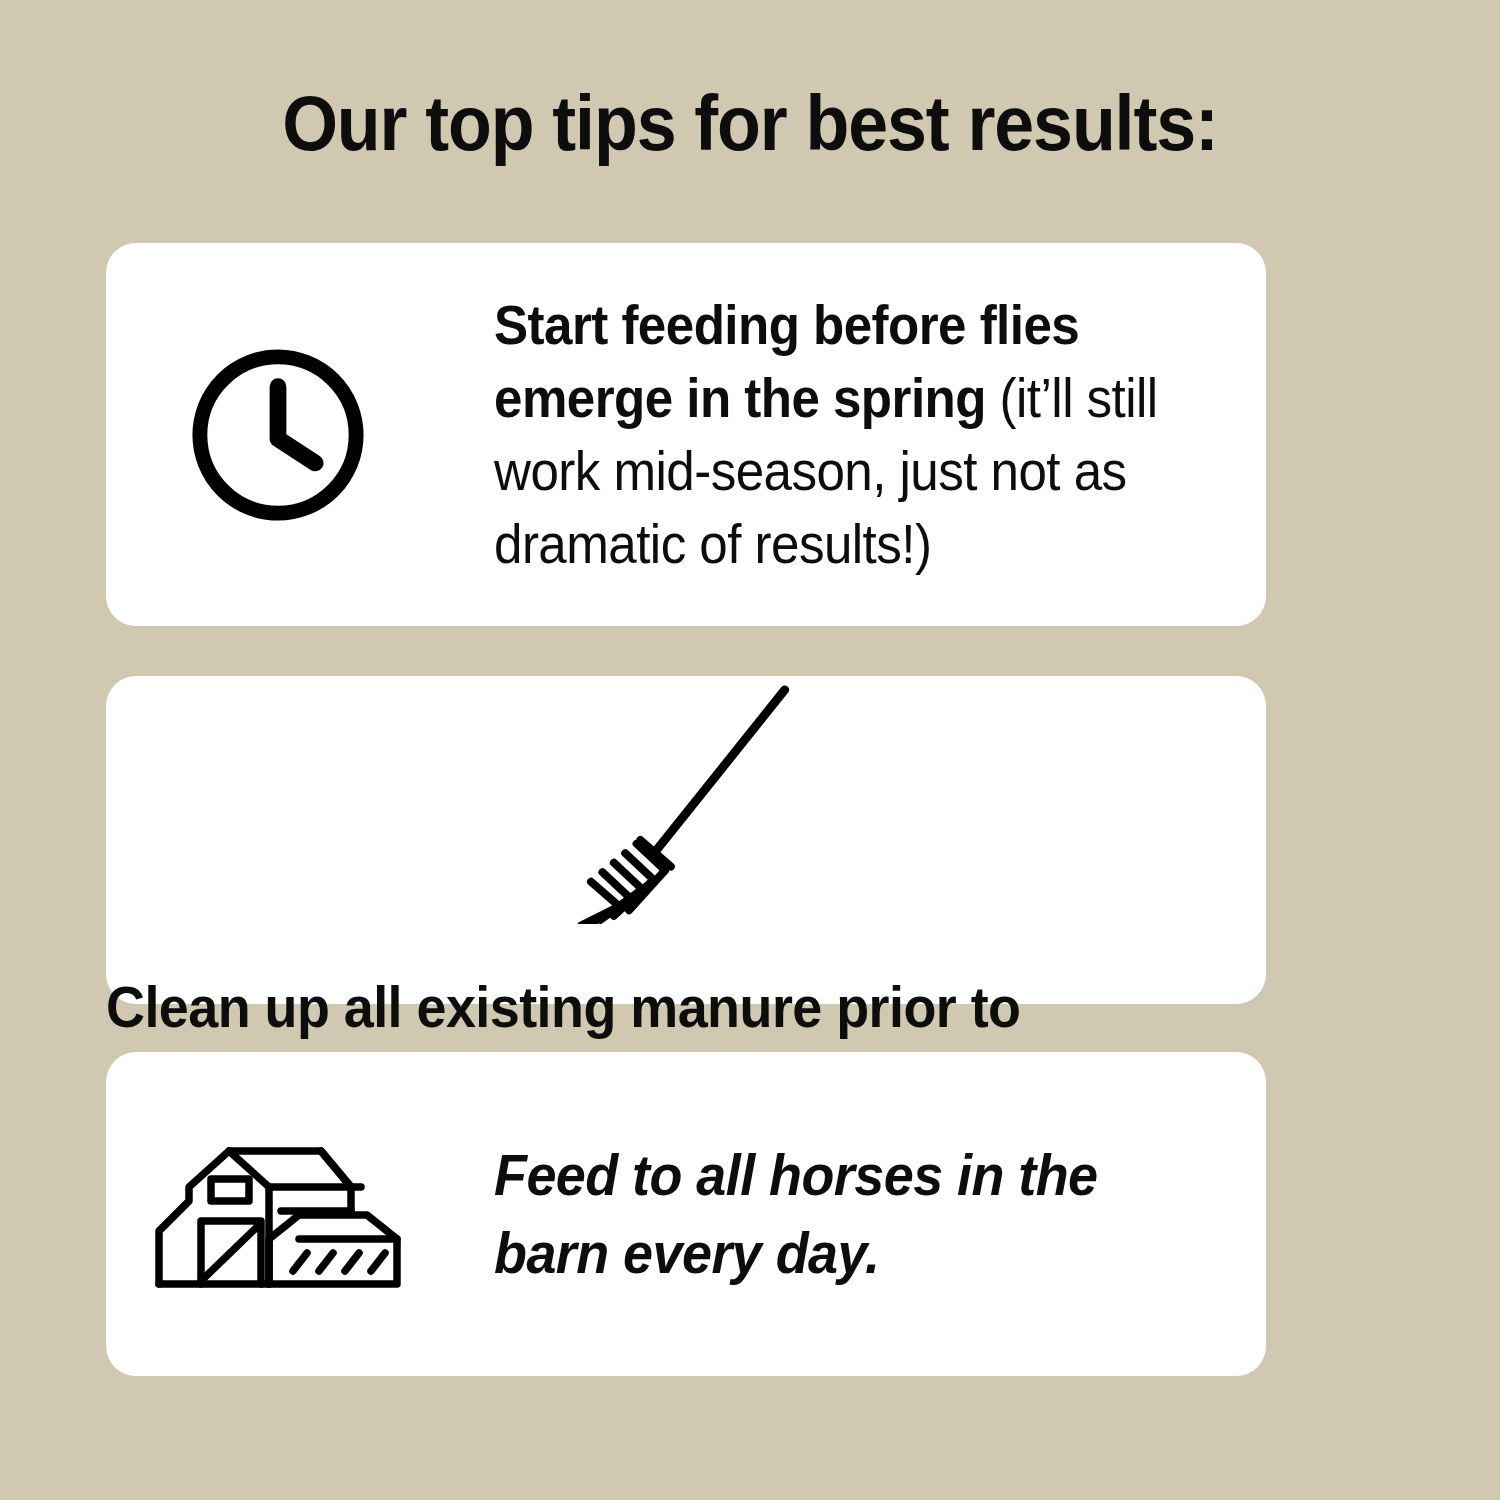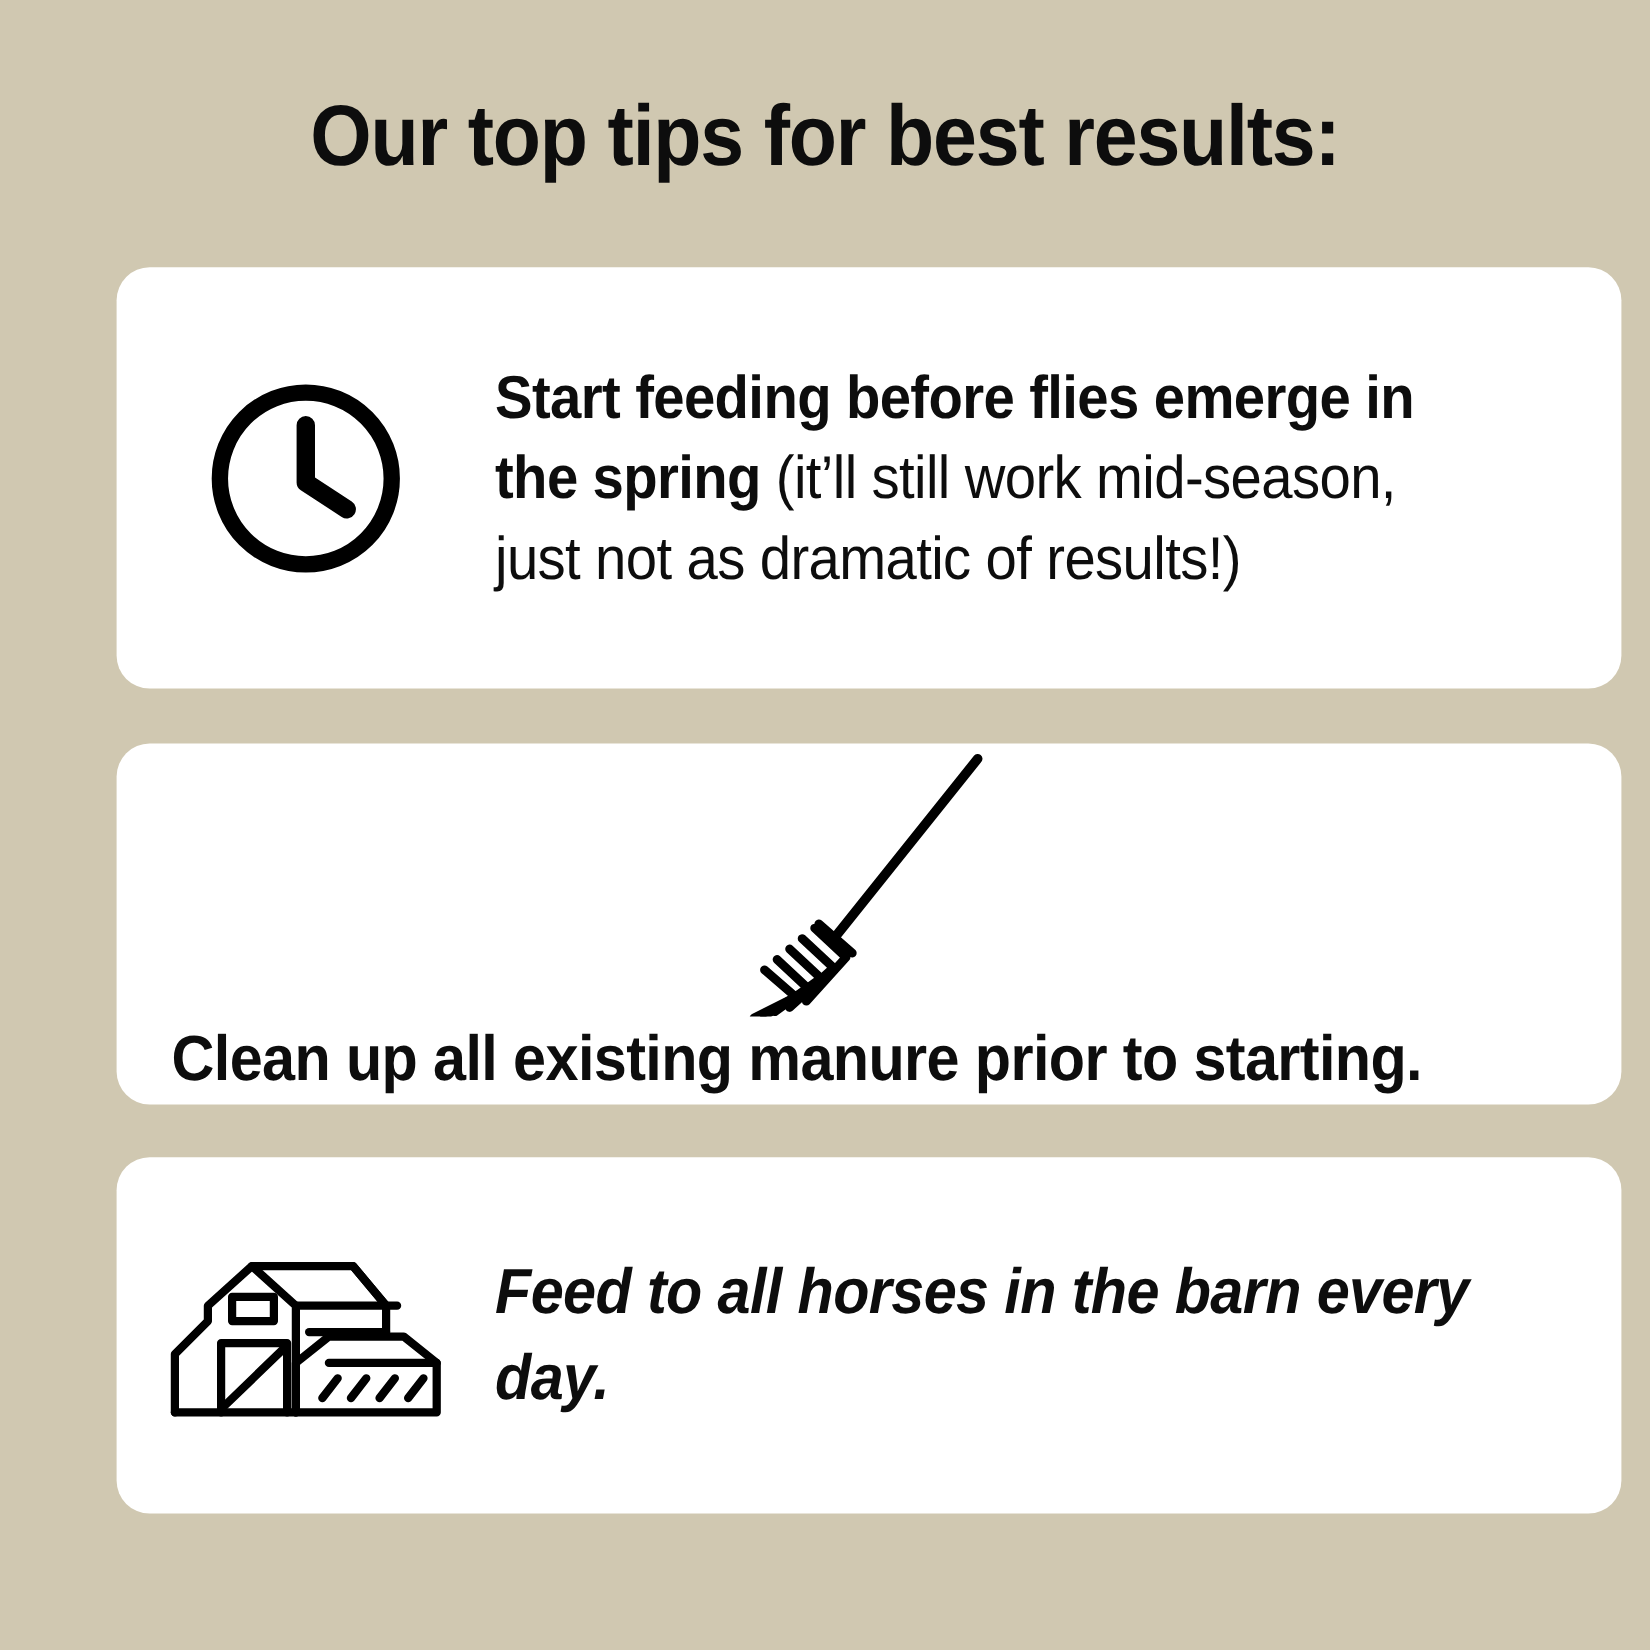--- a/index.html
+++ b/index.html
@@ -35,26 +35,27 @@
     letter-spacing: -1.2px;
     transform: scaleX(0.92);
     transform-origin: 50% 50%;
     white-space: nowrap;
   }
 
   
   .card {
     position: absolute;
     left: 106px;
-    width: 1368px;
+    width: 1160px;
     background: #ffffff;
     border-radius: 30px;
     box-sizing: border-box;
     display: flex;
     align-items: center;
+    gap: 44px;
   }
   #card-1 { top: 243px;  height: 383px; }
   #card-2 { top: 676px;  height: 328px; flex-direction: column; }
   #card-3 { top: 1052px; height: 324px; font-style: italic; }
 
   .card-icon {
     flex: 0 0 auto;
     width: 344px;
     display: flex;
     align-items: center;

